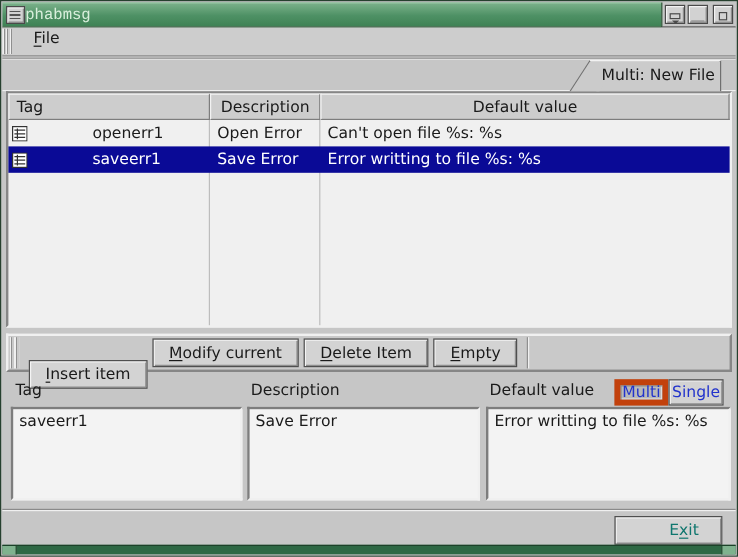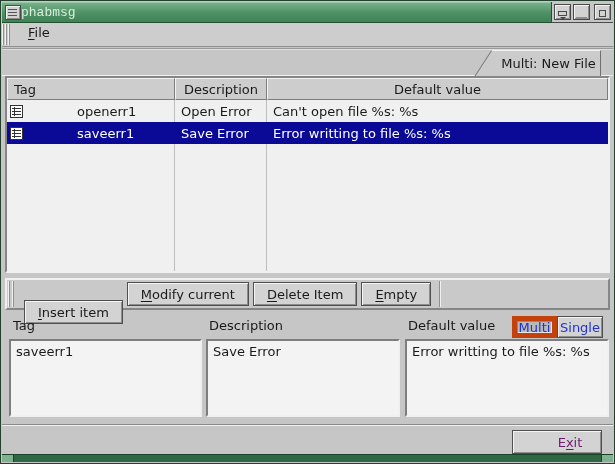--- a/index.html
+++ b/index.html
@@ -124,21 +124,21 @@
   .field-tag { left:8px; width:193px; }
   .field-desc { left:205px; width:194px; }
   .field-def { left:404px; width:204px; }
 
   
   .footer-sep { position:absolute; left:1px; right:1px; top:423px; height:2px;
     border-top:1px solid #8a8a8a; border-bottom:1px solid #f0f0f0; }
   .btn-exit {
     position:absolute; left:511px; top:429px; width:90px; height:24px;
     display:flex; align-items:center; justify-content:center;
-    background:#d3d3d3; border:1px solid #4f4f4f; color:#701a75;
+    background:#d3d3d3; border:1px solid #4f4f4f; color:#0f766e;
     box-shadow:inset 1px 1px 0 #f4f4f4, inset -1px -1px 0 #8d8d8d;
     font-family:"DejaVu Sans", sans-serif; font-size:13px;padding-left:32px;
   }
   .resize-strip { position:absolute; left:1px; right:1px; bottom:1px; height:8px;
     background:#2e6844; border-top:1px solid #1c4129; }
   .resize-strip::before, .resize-strip::after { content:""; position:absolute; top:0; bottom:0; width:11px; background:#7fb28e; }
   .resize-strip::before { left:0; border-right:1px solid #1c4129; }
   .resize-strip::after { right:0; border-left:1px solid #1c4129; }
 </style>
 </head>

